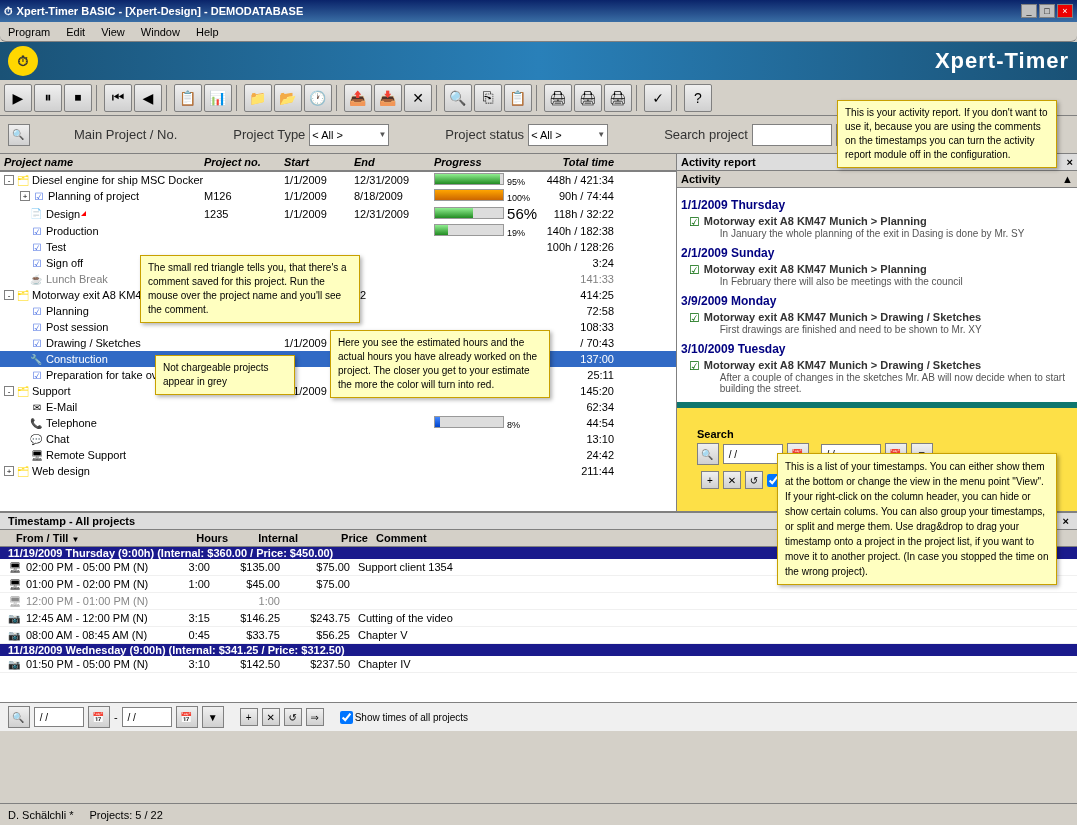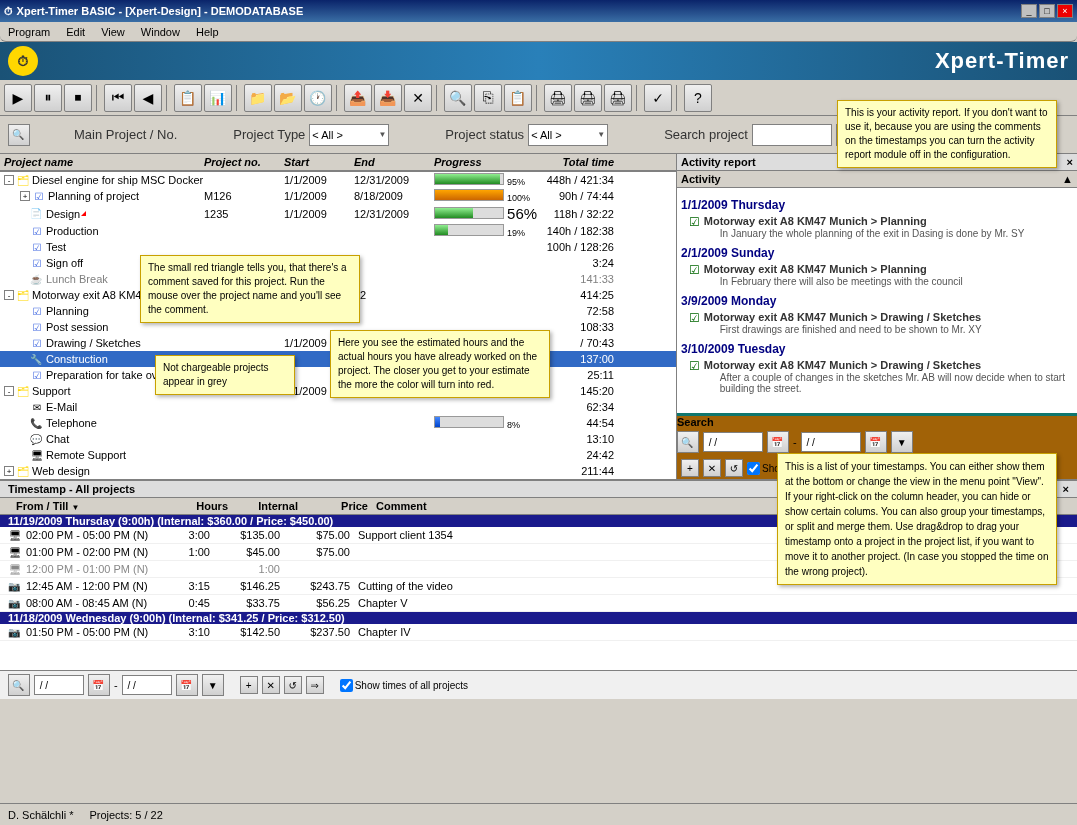--- a/index.html
+++ b/index.html
@@ -60,21 +60,21 @@
     #activity-panel { width: 400px; display: flex; flex-direction: column; background: white; }
     #activity-header { background: #ddd; border-bottom: 1px solid #808080; display: flex; align-items: center; justify-content: space-between; padding: 2px 4px; font-size: 11px; font-weight: bold; }
     #activity-content { flex: 1; overflow-y: auto; padding: 4px; font-size: 11px; }
     
     .activity-date { font-weight: bold; font-size: 12px; color: #000080; margin: 6px 0 2px 0; }
     .activity-item { display: flex; align-items: flex-start; margin: 3px 0; padding-left: 8px; }
     .activity-check { color: #006600; margin-right: 4px; font-size: 12px; }
     .activity-title { font-weight: bold; color: #333; }
     .activity-desc { color: #555; font-size: 10px; padding-left: 16px; margin: 1px 0; }
     
-    #activity-search { border-top: 3px solid #0f766e; padding: 0; background: #a16207; }
+    #activity-search { border-top: 6px solid #0f766e; padding: 20px; background: #fde047; }
     #activity-search-row { display: flex; align-items: center; gap: 4px; margin-bottom: 4px; }
     .date-input { width: 60px; height: 20px; border: 1px solid #808080; font-size: 10px; padding: 0 2px; }
     #activity-footer { display: flex; align-items: center; gap: 4px; padding: 2px 4px; }
     .small-btn { width: 18px; height: 18px; background: linear-gradient(to bottom, #f0f0f0, #d0d0d0); border: 1px solid #808080; display: flex; align-items: center; justify-content: center; cursor: pointer; font-size: 10px; }
     .checkbox-label { display: flex; align-items: center; gap: 2px; font-size: 10px; }
     
     
     #bottom-pane { height: 220px; border-top: 2px solid #808080; display: flex; flex-direction: column; background: white; }
     #timestamp-header { background: #ddd; border-bottom: 1px solid #808080; padding: 2px 8px; font-size: 11px; font-weight: bold; display: flex; align-items: center; justify-content: space-between; }
     #timestamp-content { flex: 1; overflow-y: auto; font-size: 11px; }

